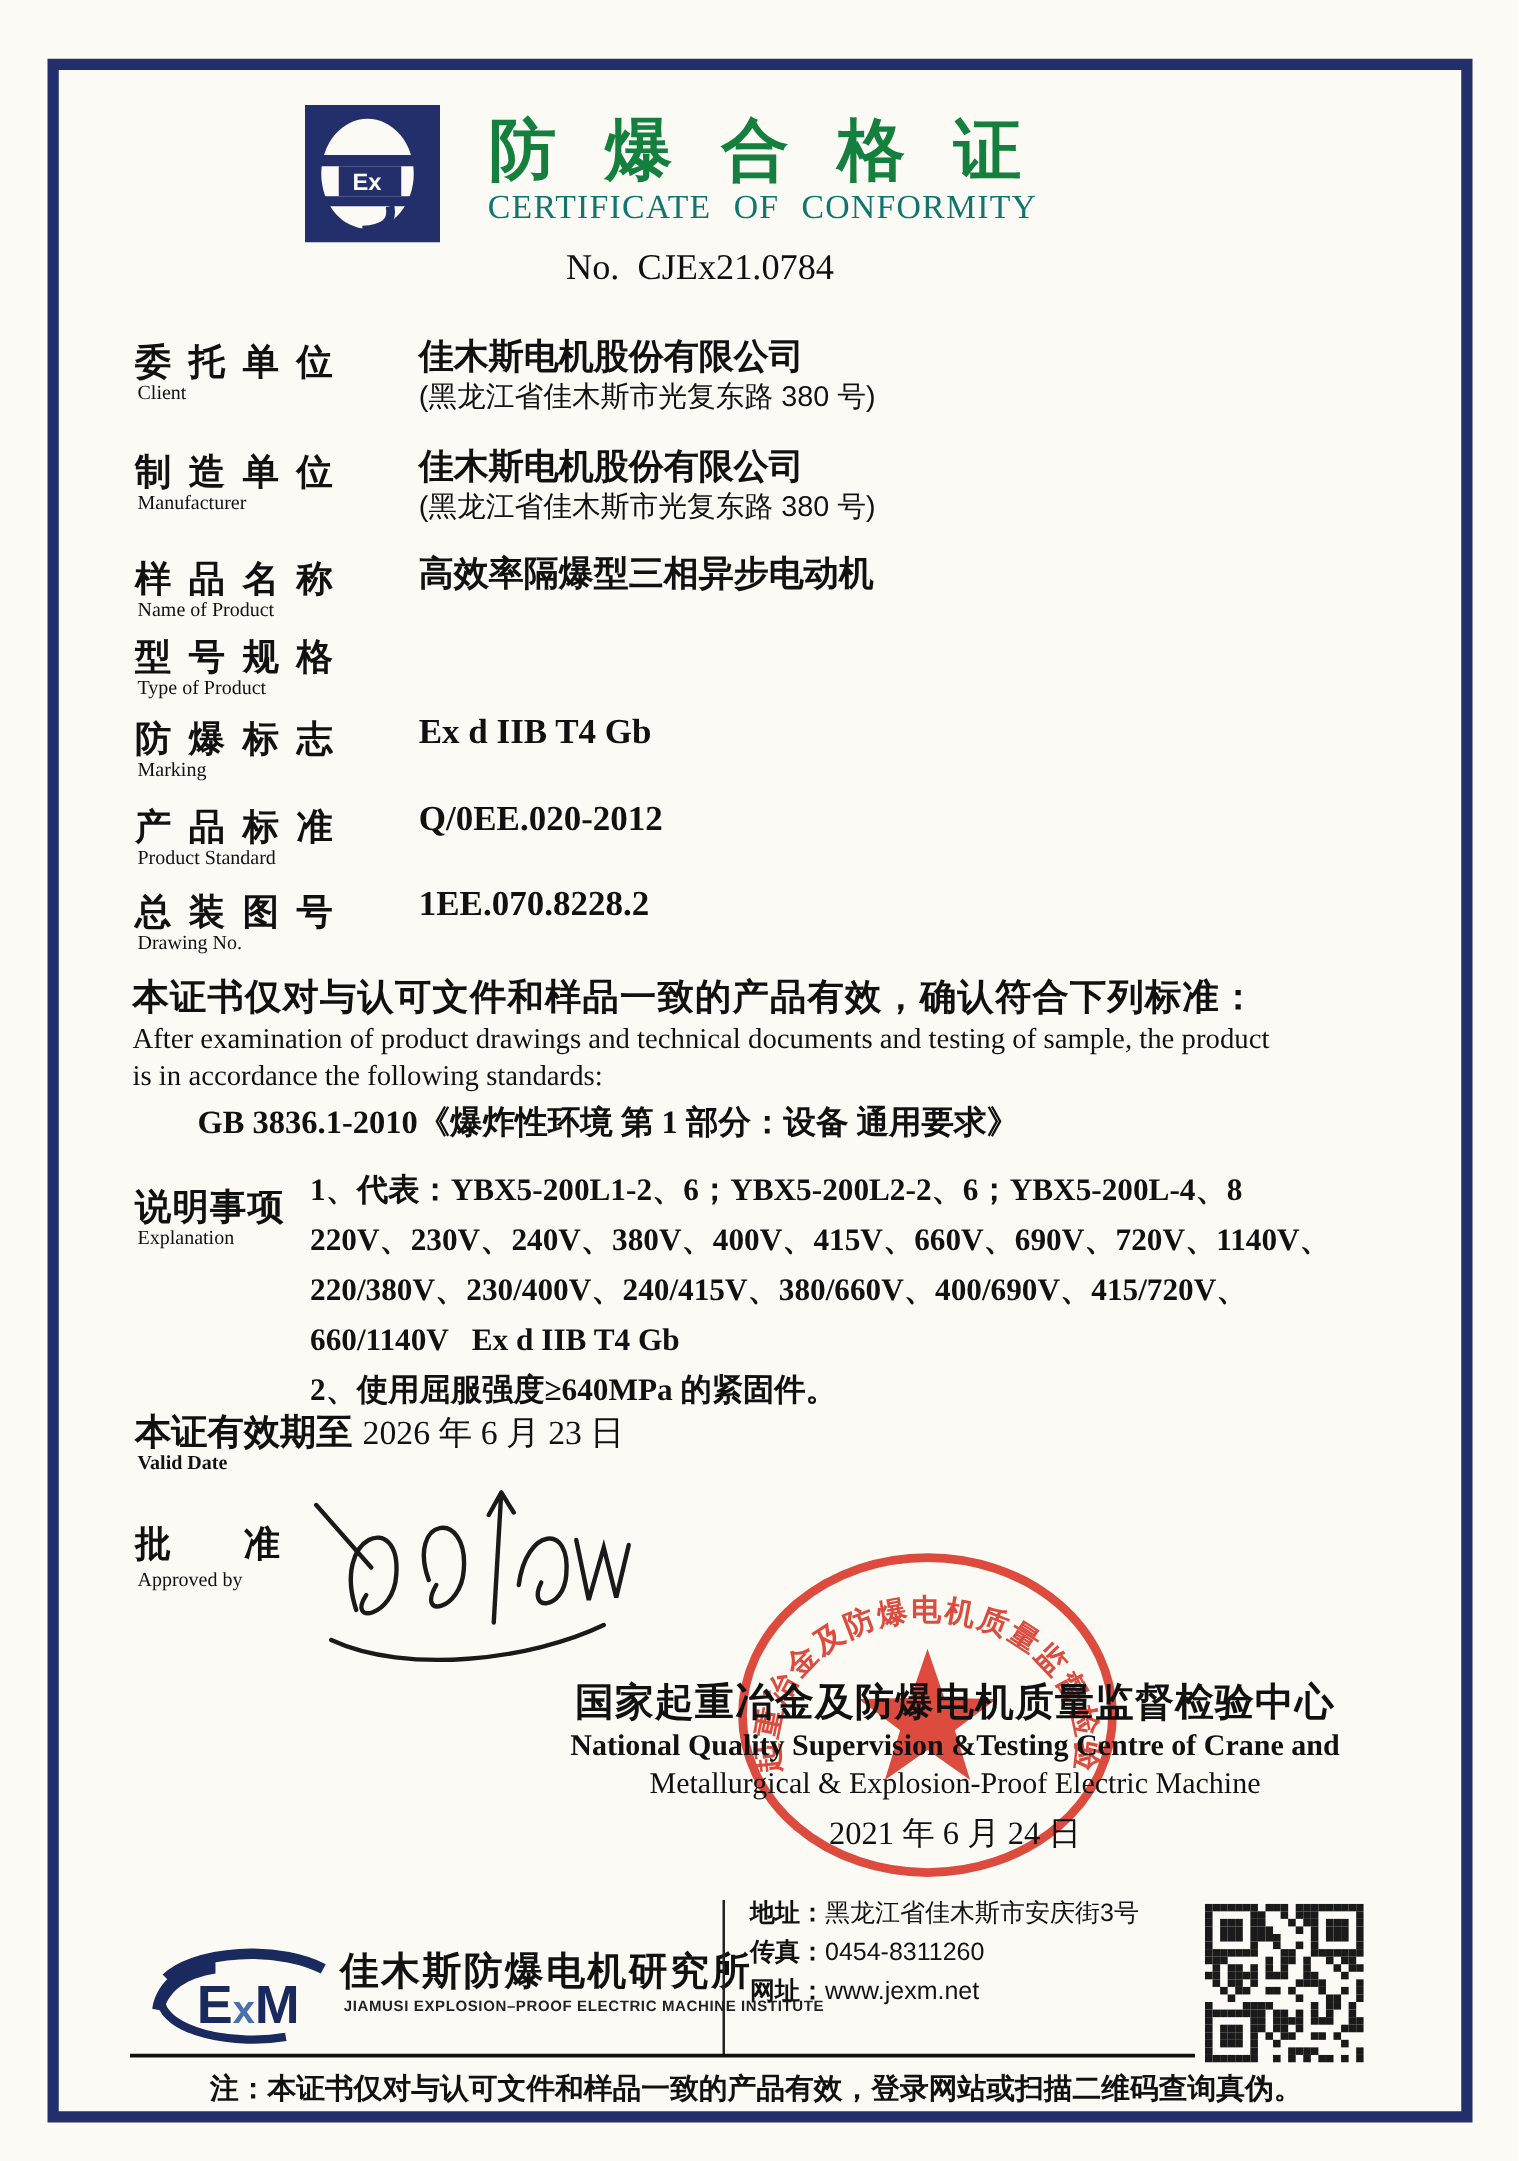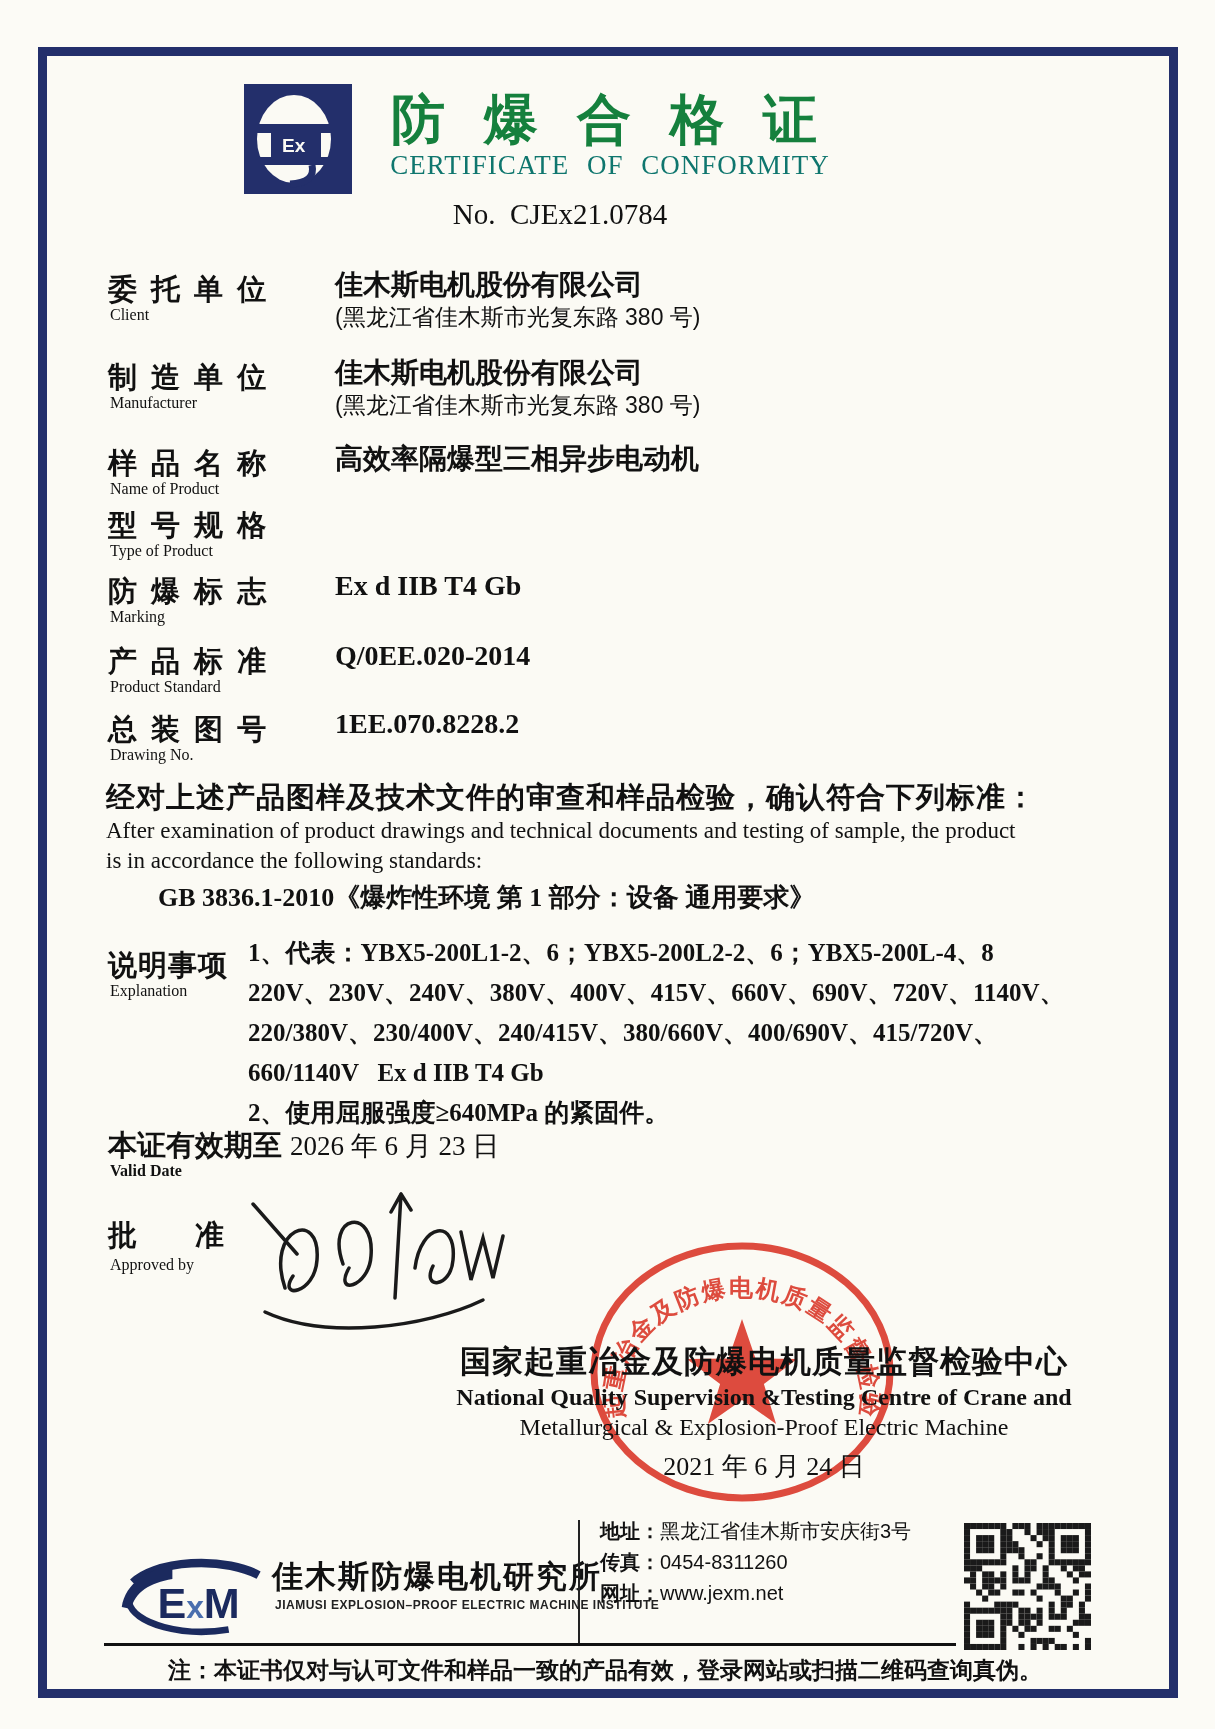--- a/index.html
+++ b/index.html
@@ -69,27 +69,27 @@
 
   <div class="abs flabel" style="top:506px">型 号 规 格</div>
   <div class="abs flabel-en" style="top:542px">Type of Product</div>
 
   <div class="abs flabel" style="top:572px">防 爆 标 志</div>
   <div class="abs flabel-en" style="top:608px">Marking</div>
   <div class="abs fval serif" style="top:570px">Ex d IIB T4 Gb</div>
 
   <div class="abs flabel" style="top:642px">产 品 标 准</div>
   <div class="abs flabel-en" style="top:678px">Product Standard</div>
-  <div class="abs fval serif" style="top:640px">Q/0EE.020-2014</div>
+  <div class="abs fval serif" style="top:640px">Q/0EE.020-2012</div>
 
   <div class="abs flabel" style="top:710px">总 装 图 号</div>
   <div class="abs flabel-en" style="top:746px">Drawing No.</div>
   <div class="abs fval serif" style="top:708px">1EE.070.8228.2</div>
 
-  <div class="abs stmt-cn sans">经对上述产品图样及技术文件的审查和样品检验，确认符合下列标准：</div>
+  <div class="abs stmt-cn sans">本证书仅对与认可文件和样品一致的产品有效，确认符合下列标准：</div>
   <div class="abs stmt-en serif" style="top:818px">After examination of product drawings and technical documents and testing of sample, the product</div>
   <div class="abs stmt-en serif" style="top:848px">is in accordance the following standards:</div>
   <div class="abs gbline serif" style="top:880px">GB 3836.1-2010《爆炸性环境 第 1 部分：设备 通用要求》</div>
 
   <div class="abs flabel" style="top:946px;letter-spacing:1px">说明事项</div>
   <div class="abs flabel-en" style="top:982px">Explanation</div>
   <div class="abs expl-body serif">
     <div class="pre">1、代表：YBX5-200L1-2、6；YBX5-200L2-2、6；YBX5-200L-4、8  220V、230V、240V、380V、400V、415V、660V、690V、720V、1140V、220/380V、230/400V、240/415V、380/660V、400/690V、415/720V、660/1140V   Ex d IIB T4 Gb</div>
     <div>2、使用屈服强度≥640MPa 的紧固件。</div>
   </div>

